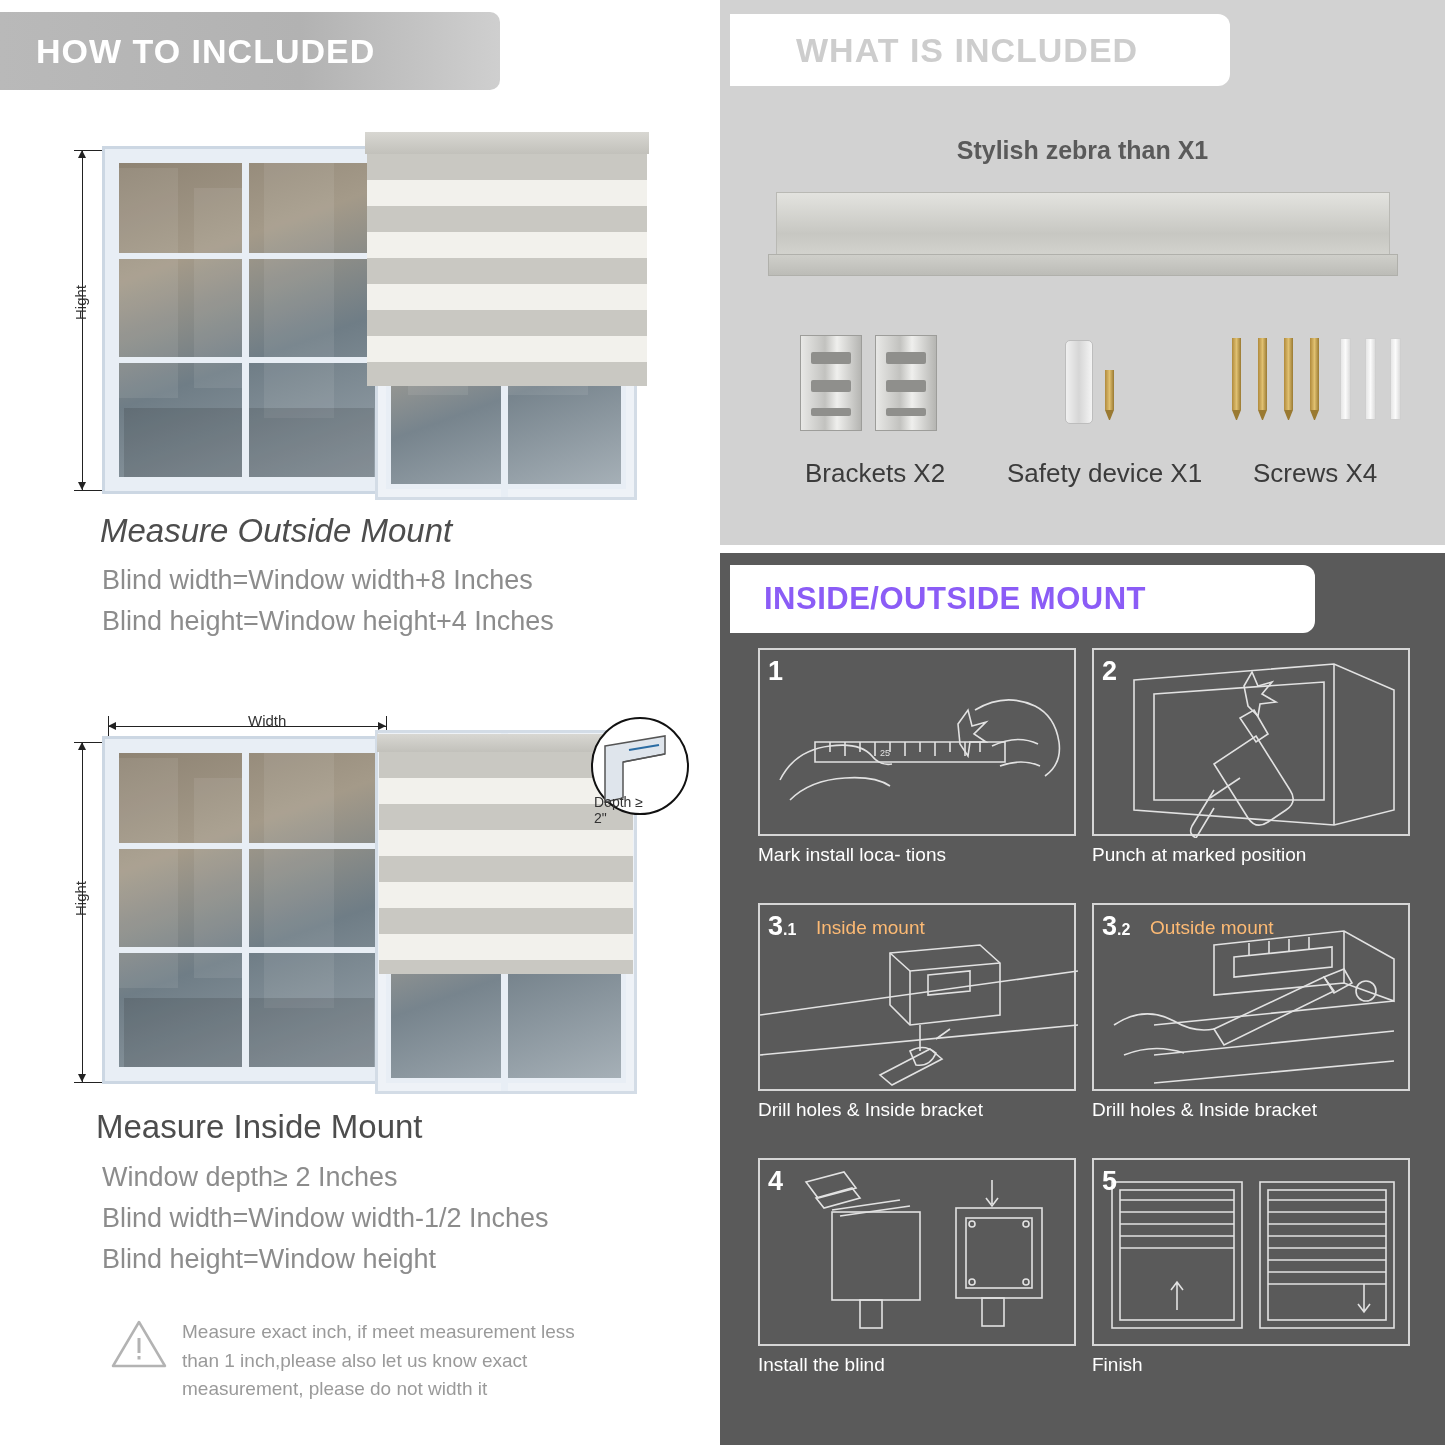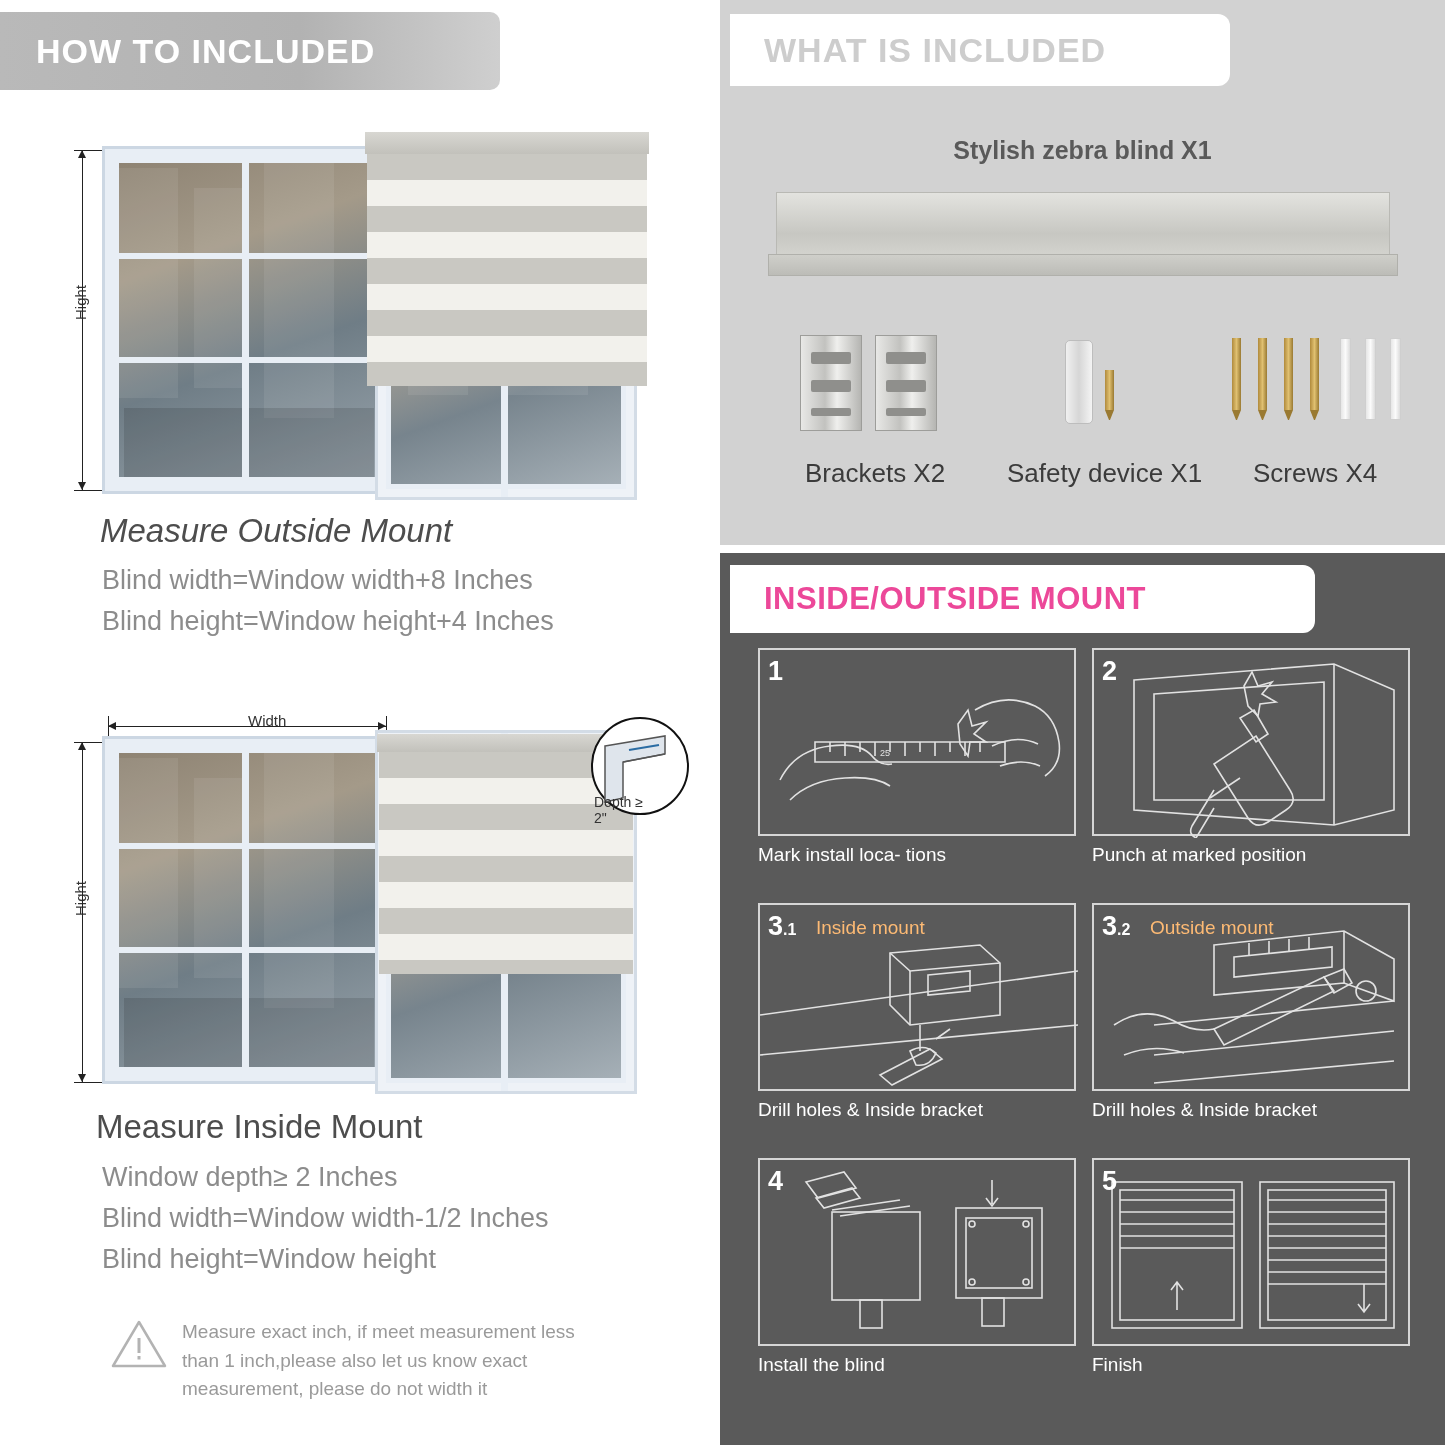--- a/index.html
+++ b/index.html
@@ -133,21 +133,21 @@
     position: absolute; left: 720px; top: 0;
     width: 725px; height: 545px;
     background: #d2d2d2;
   }
   .header-tab.rt {
     left: 10px; top: 14px;
     width: 500px; height: 72px;
     background: #ffffff; border-radius: 0 12px 12px 0;
     padding-left: 34px;
   }
-  .header-tab.rt .htxt { color: #cdcdcd; font-size: 34px; font-weight: bold; letter-spacing: 1px; }
+  .header-tab.rt .htxt { color: #cdcdcd; font-size: 34px; font-weight: bold; letter-spacing: 1px; margin-left: 32px; }
   .incl-title {
     position: absolute; left: 0; right: 0; top: 136px; text-align: center;
     font-size: 25px; color: #5a5a5a; font-weight: bold;
   }
   .headrail {
     position: absolute; left: 48px; top: 192px; width: 630px; height: 100px;
   }
   .headrail .bar1 {
     position: absolute; left: 8px; top: 0; right: 8px; height: 70px;
     background: linear-gradient(to bottom,#e3e3df,#c7c7c2 60%,#d6d6d1);
@@ -195,21 +195,21 @@
     position: absolute; left: 720px; top: 553px;
     width: 725px; height: 892px;
     background: #5a5a5a;
   }
   .header-tab.rb {
     left: 10px; top: 12px;
     width: 585px; height: 68px;
     background: #ffffff; border-radius: 0 12px 12px 0;
     padding-left: 34px;
   }
-  .header-tab.rb .htxt { color: #ec4899; font-size: 31px; font-weight: bold; letter-spacing: 0.5px; }
+  .header-tab.rb .htxt { color: #8b5cf6; font-size: 31px; font-weight: bold; letter-spacing: 0.5px; }
 
   .step {
     position: absolute;
   }
   .step-box {
     position: absolute; left: 0; top: 0;
     width: 318px; height: 188px;
     border: 2px solid #d6d6d6;
   }
   .step-num {
@@ -346,21 +346,21 @@
         <div>measurement, please do not width it</div>
       </div>
     </div>
   </div>
 
   <div class="right-top">
     <div class="header-tab rt">
       <span class="htxt">WHAT IS INCLUDED</span>
     </div>
 
-    <div class="incl-title">Stylish zebra blind X1</div>
+    <div class="incl-title">Stylish zebra than X1</div>
 
     <div class="headrail">
       <div class="bar1"></div>
       <div class="bar2"></div>
     </div>
 
     <div>
 
       <div class="bracket" style="left:80px; top:335px;">
         <div class="slot" style="top:16px;"></div>

